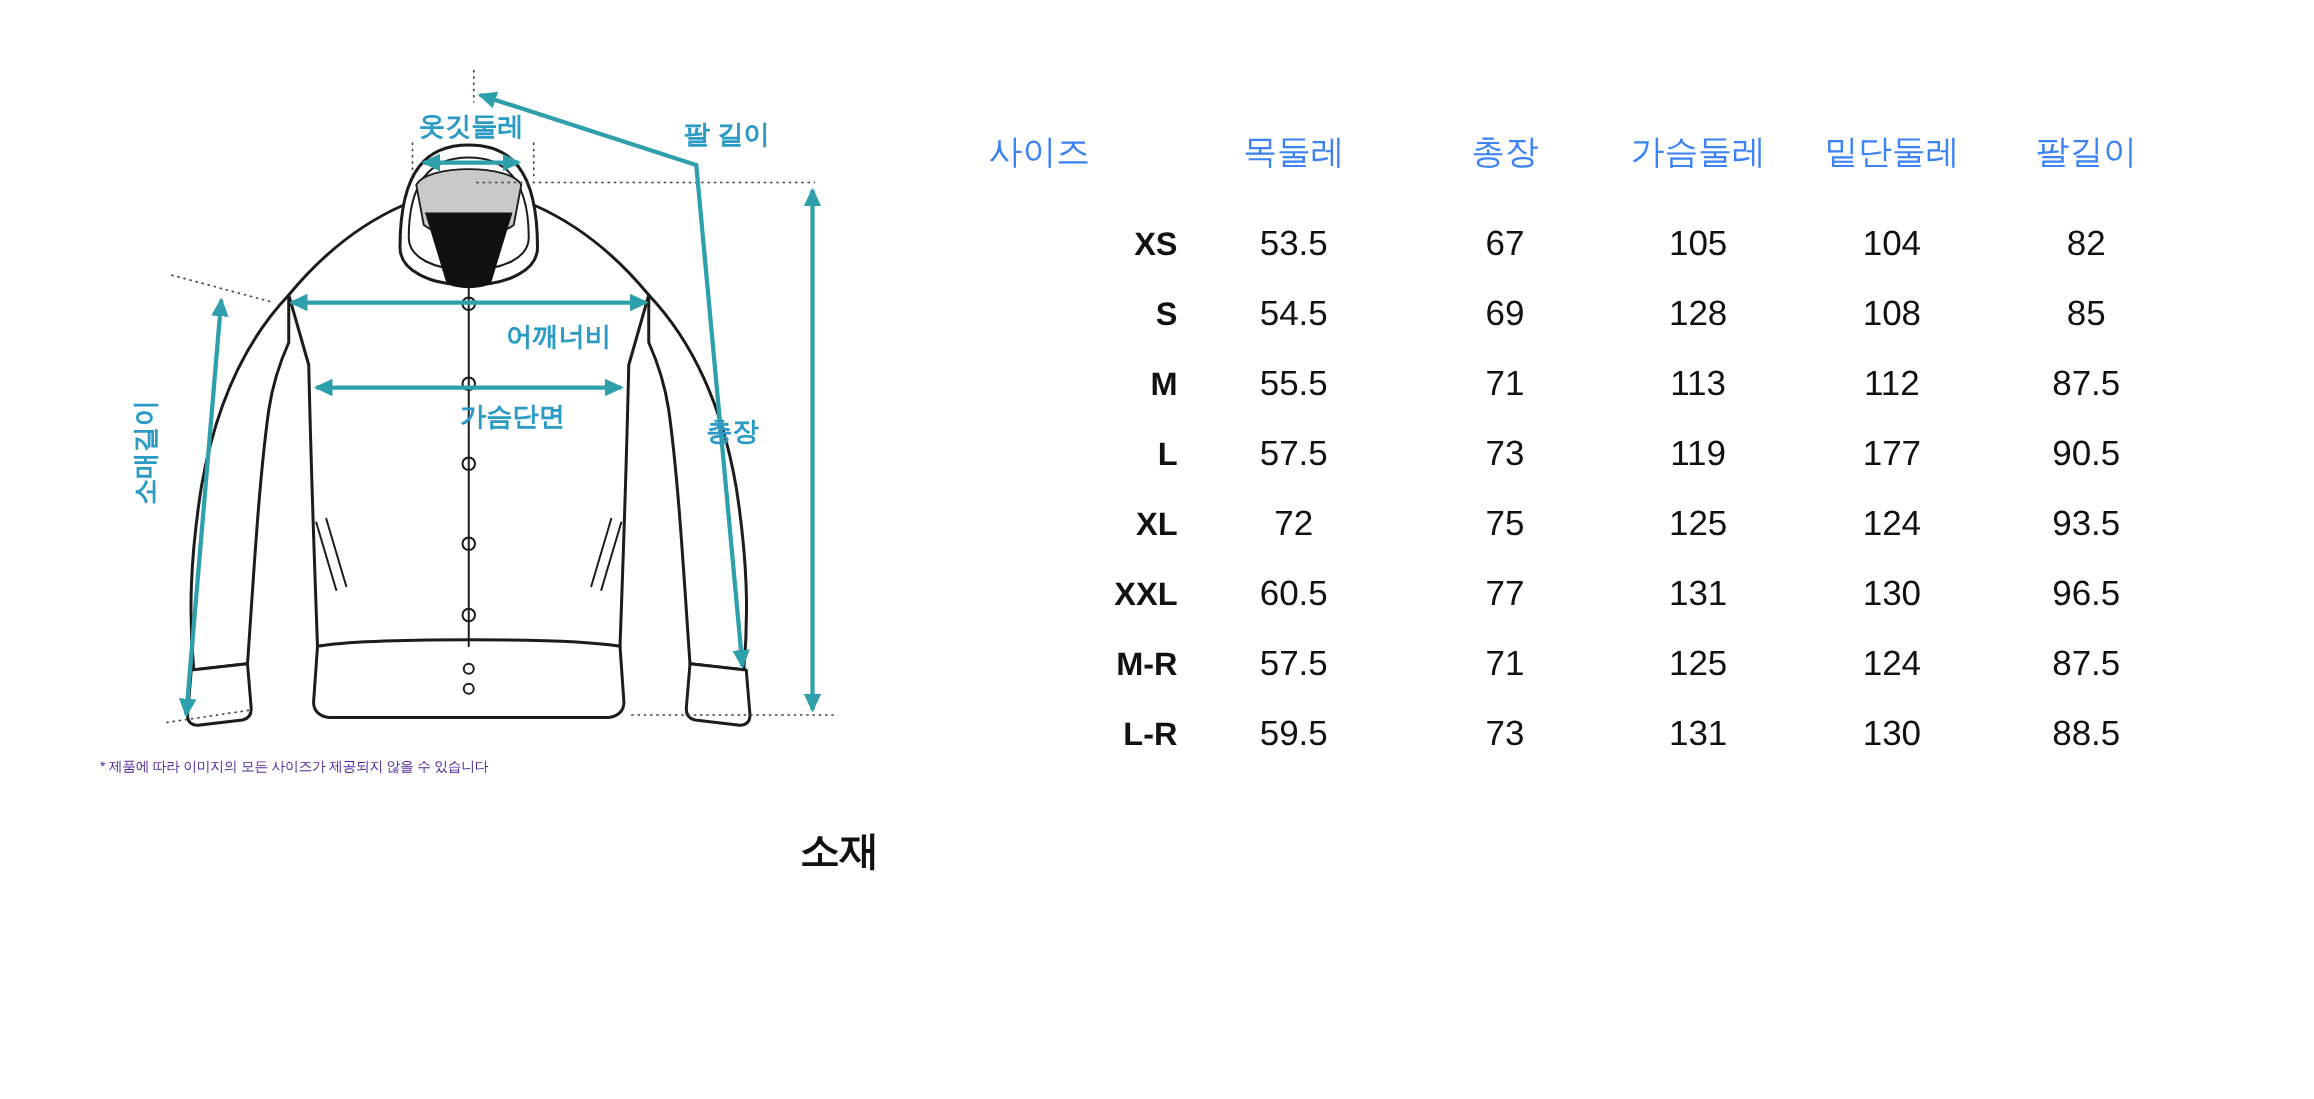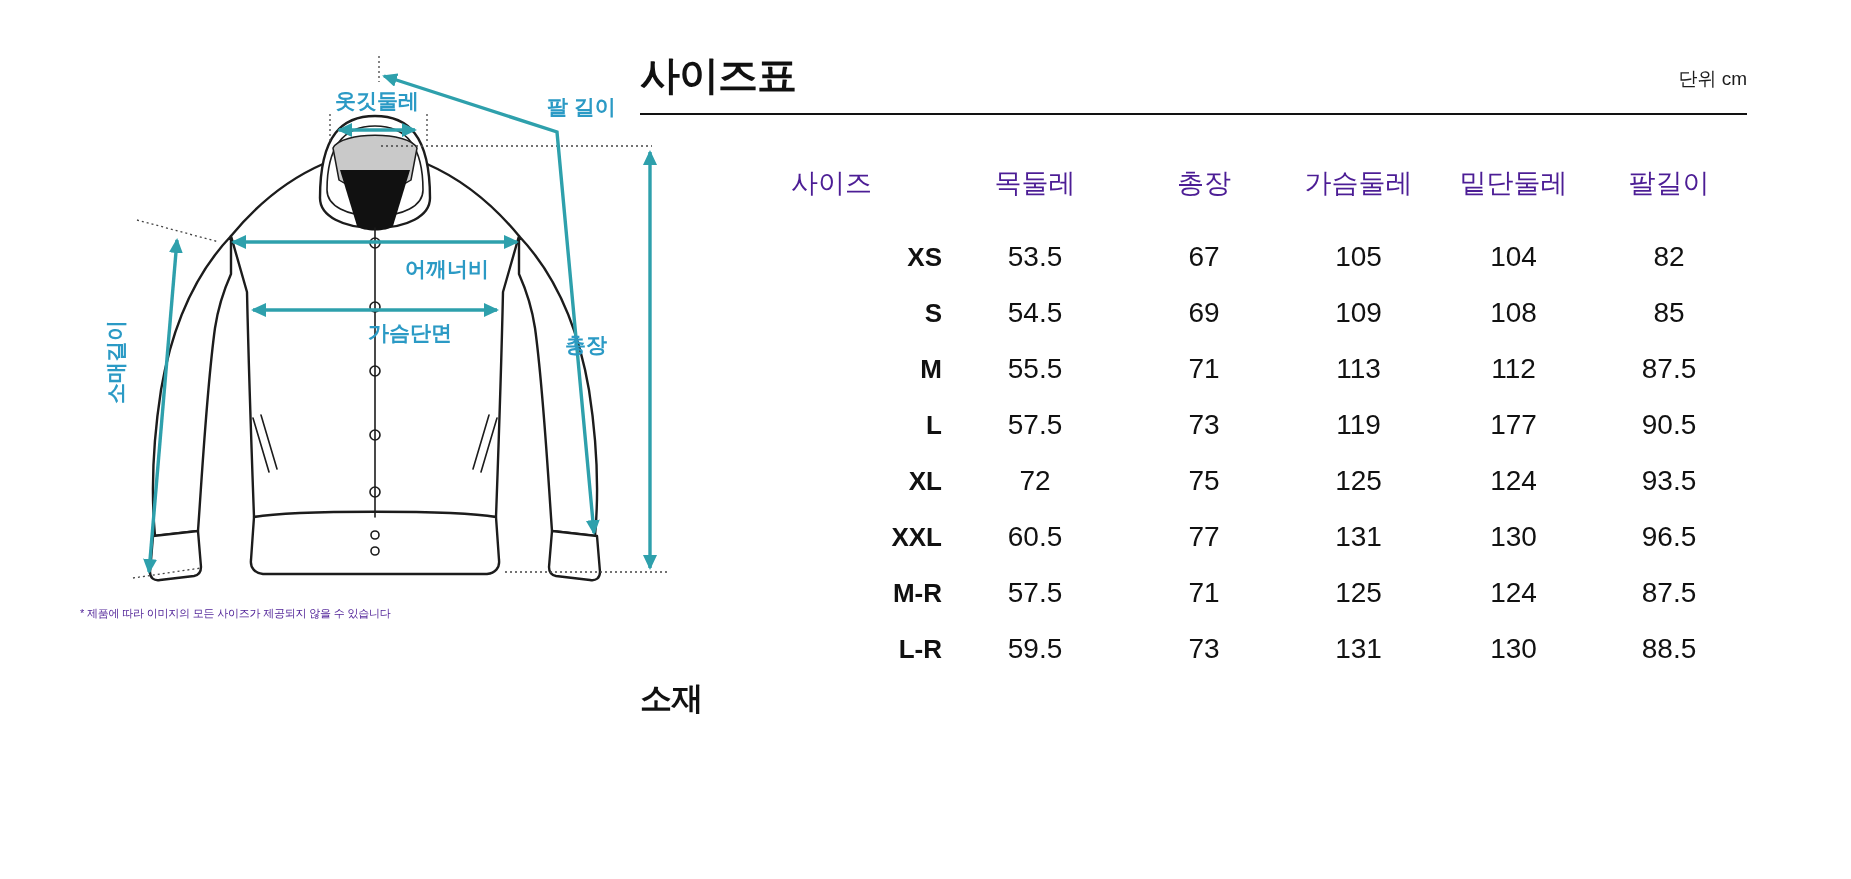--- a/index.html
+++ b/index.html
@@ -27,28 +27,28 @@
   .panel{position:absolute;left:640px;top:53px;width:1107px;}
   .panel-header{
     display:flex;justify-content:space-between;align-items:flex-end;
     border-bottom:2px solid #121212;padding-bottom:16px;
   }
   .panel-title{font-size:40px;font-weight:700;letter-spacing:-1px;line-height:1.1;}
   .unit-label{font-size:19px;color:#1d1d1d;padding-bottom:5px;}
 
   table.size-table{border-collapse:collapse;margin-left:80px;table-layout:fixed;}
   .size-table th{
-    font-size:27px;font-weight:400;color:#4c1d95;text-align:center;
+    font-size:27px;font-weight:400;color:#3b82f6;text-align:center;
     padding:50px 0 28px 0;white-space:nowrap;
   }
   .size-table td{height:54px;text-align:center;vertical-align:middle;white-space:nowrap;}
   .size-table td.val{font-size:28px;font-weight:400;}
   .size-table td.size{font-size:26px;font-weight:700;text-align:right;}
 
-  .material-block{margin-left:0;font-family:Liberation Mono, monospace;}
+  .material-block{margin-left:0;margin-top:44px;font-family:Liberation Mono, monospace;}
   .material-heading{font-size:32px;font-weight:700;letter-spacing:-0.5px;}
   .material-desc{margin-top:18px;font-size:18px;color:#111;letter-spacing:-0.2px;}
 </style>
 </head>
 <body>
 
 <div class="diagram-wrap">
   <svg width="645" height="585" viewBox="0 0 645 585" xmlns="http://www.w3.org/2000/svg">
     <defs>
       <marker id="arr" markerWidth="15" markerHeight="14" refX="13" refY="7" orient="auto-start-reverse" markerUnits="userSpaceOnUse">
@@ -111,24 +111,20 @@
     <text class="m-label" x="355" y="310" text-anchor="middle">가슴단면</text>
     <text class="m-label" transform="translate(68,374) rotate(-90)" text-anchor="start">소매길이</text>
     <text class="m-label" x="552" y="322" text-anchor="end">총장</text>
   </svg>
 </div>
 
 <div class="footnote">* 제품에 따라 이미지의 모든 사이즈가 제공되지 않을 수 있습니다</div>
 
 <div class="panel">
 
-  <div class="panel-header">
-    <div class="panel-title">사이즈표</div>
-    <div class="unit-label">단위 cm</div>
-  </div>
 
   <table class="size-table">
     <colgroup>
       <col style="width:223px">
         <col style="width:184px">
         <col style="width:154px">
       <col style="width:155px">
         <col style="width:155px">
         <col style="width:156px">
     </colgroup>
@@ -148,21 +144,21 @@
   <td class="val">53.5</td>
           <td class="val">67</td>
           <td class="val">105</td>
           <td class="val">104</td>
           <td class="val">82</td>
         </tr>
         <tr>
     <td class="size">S</td>
   <td class="val">54.5</td>
           <td class="val">69</td>
-          <td class="val">109</td>
+          <td class="val">128</td>
           <td class="val">108</td>
           <td class="val">85</td>
         </tr>
         <tr>
     <td class="size">M</td>
   <td class="val">55.5</td>
           <td class="val">71</td>
           <td class="val">113</td>
           <td class="val">112</td>
           <td class="val">87.5</td>

